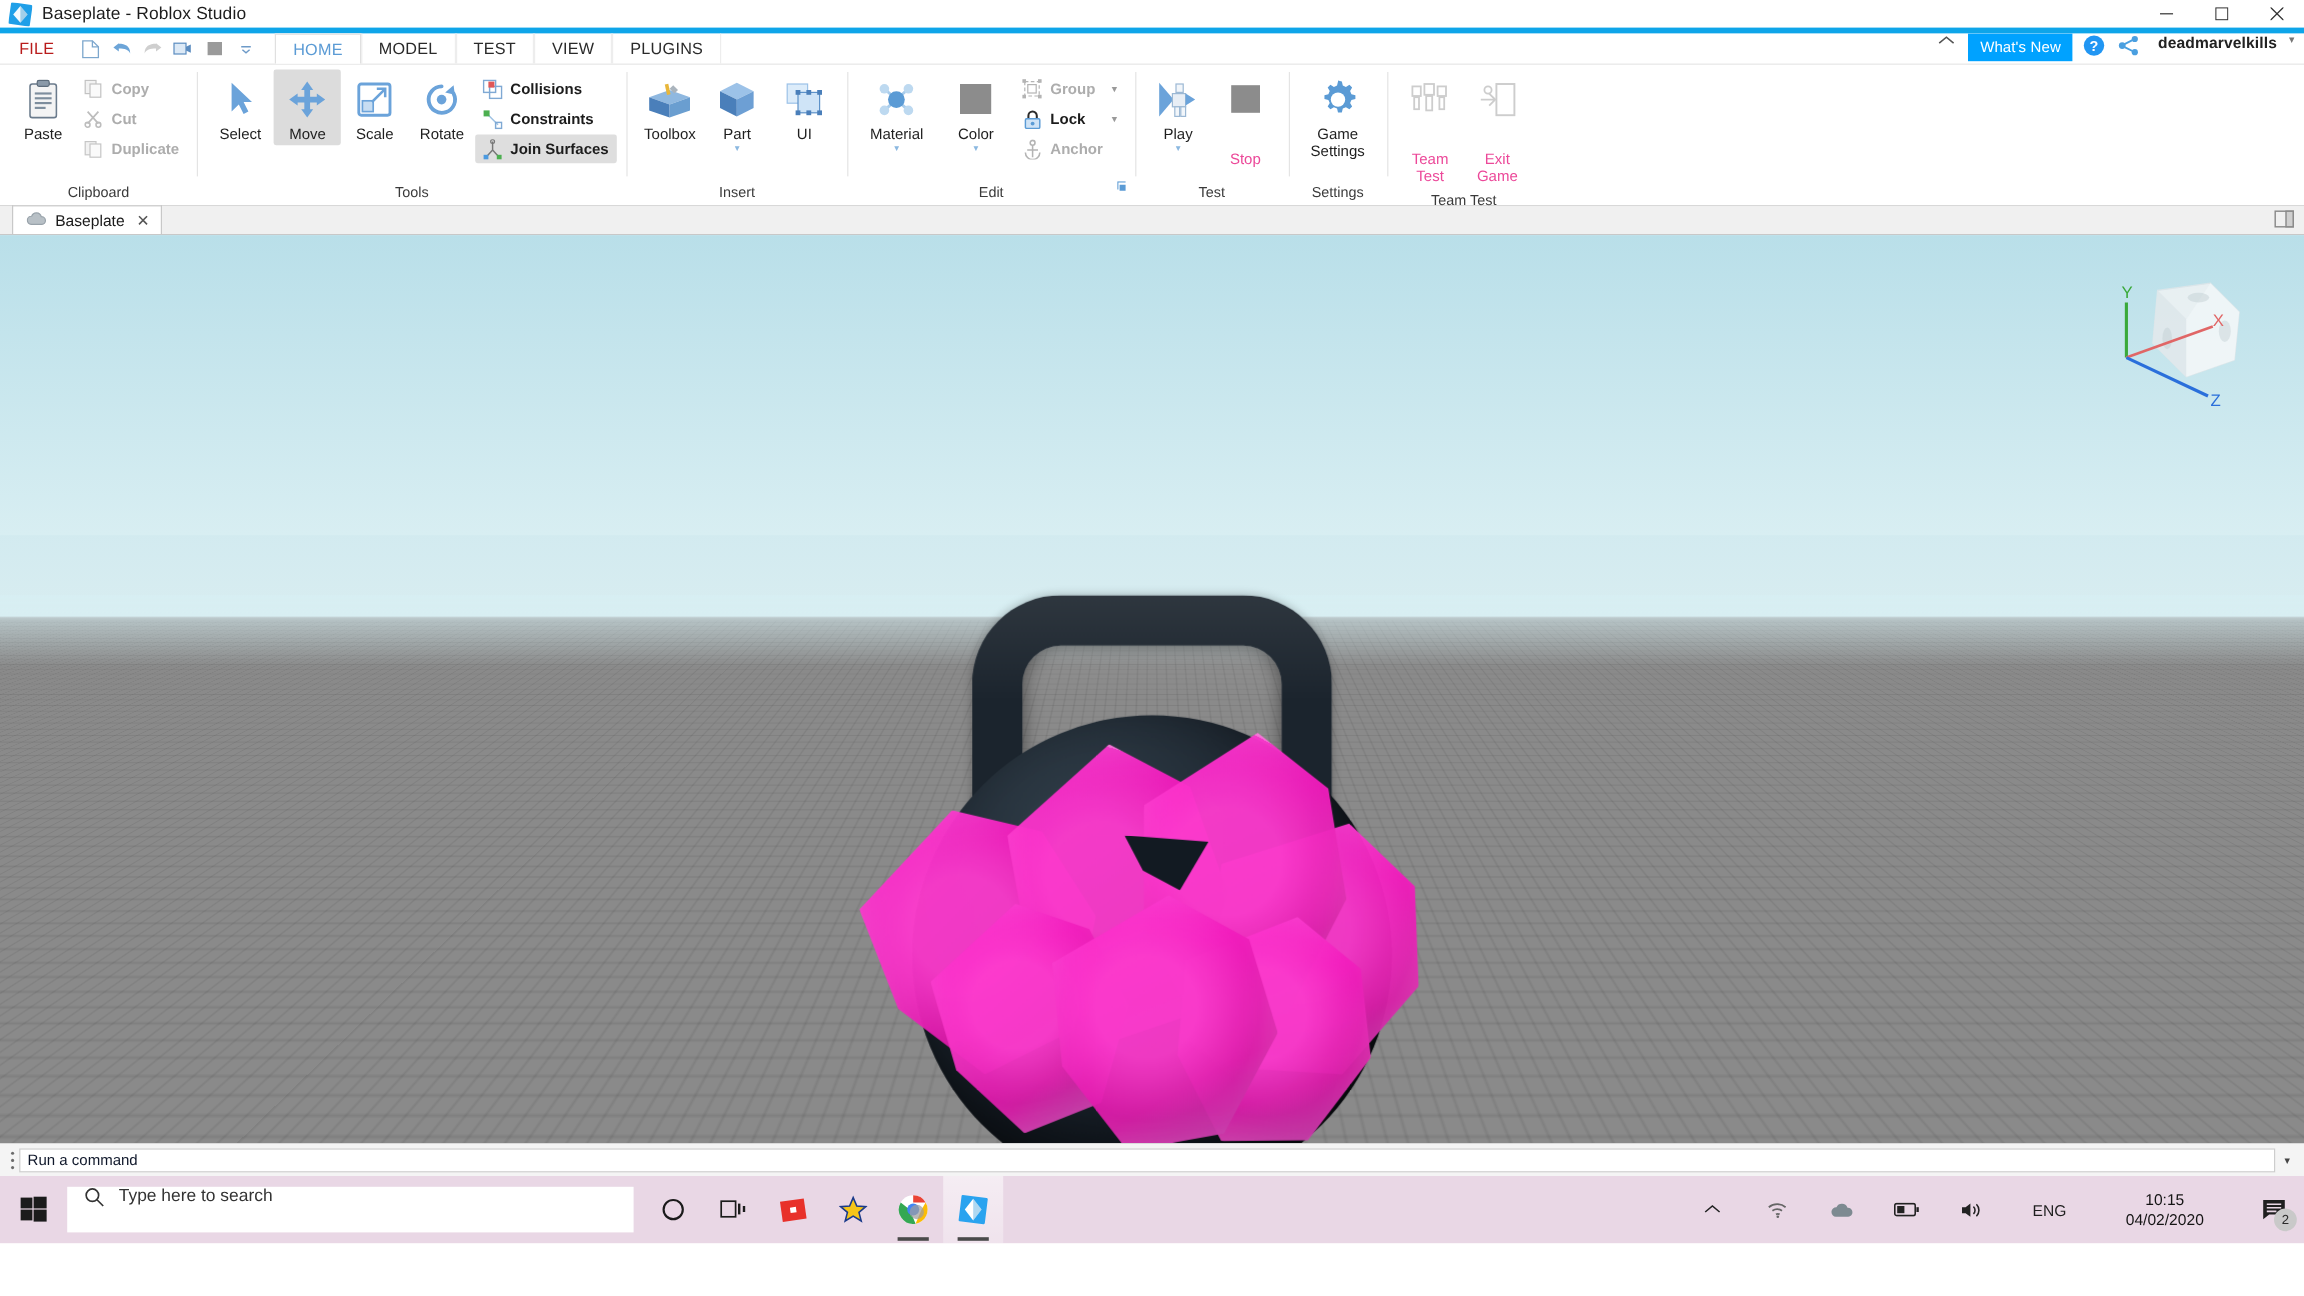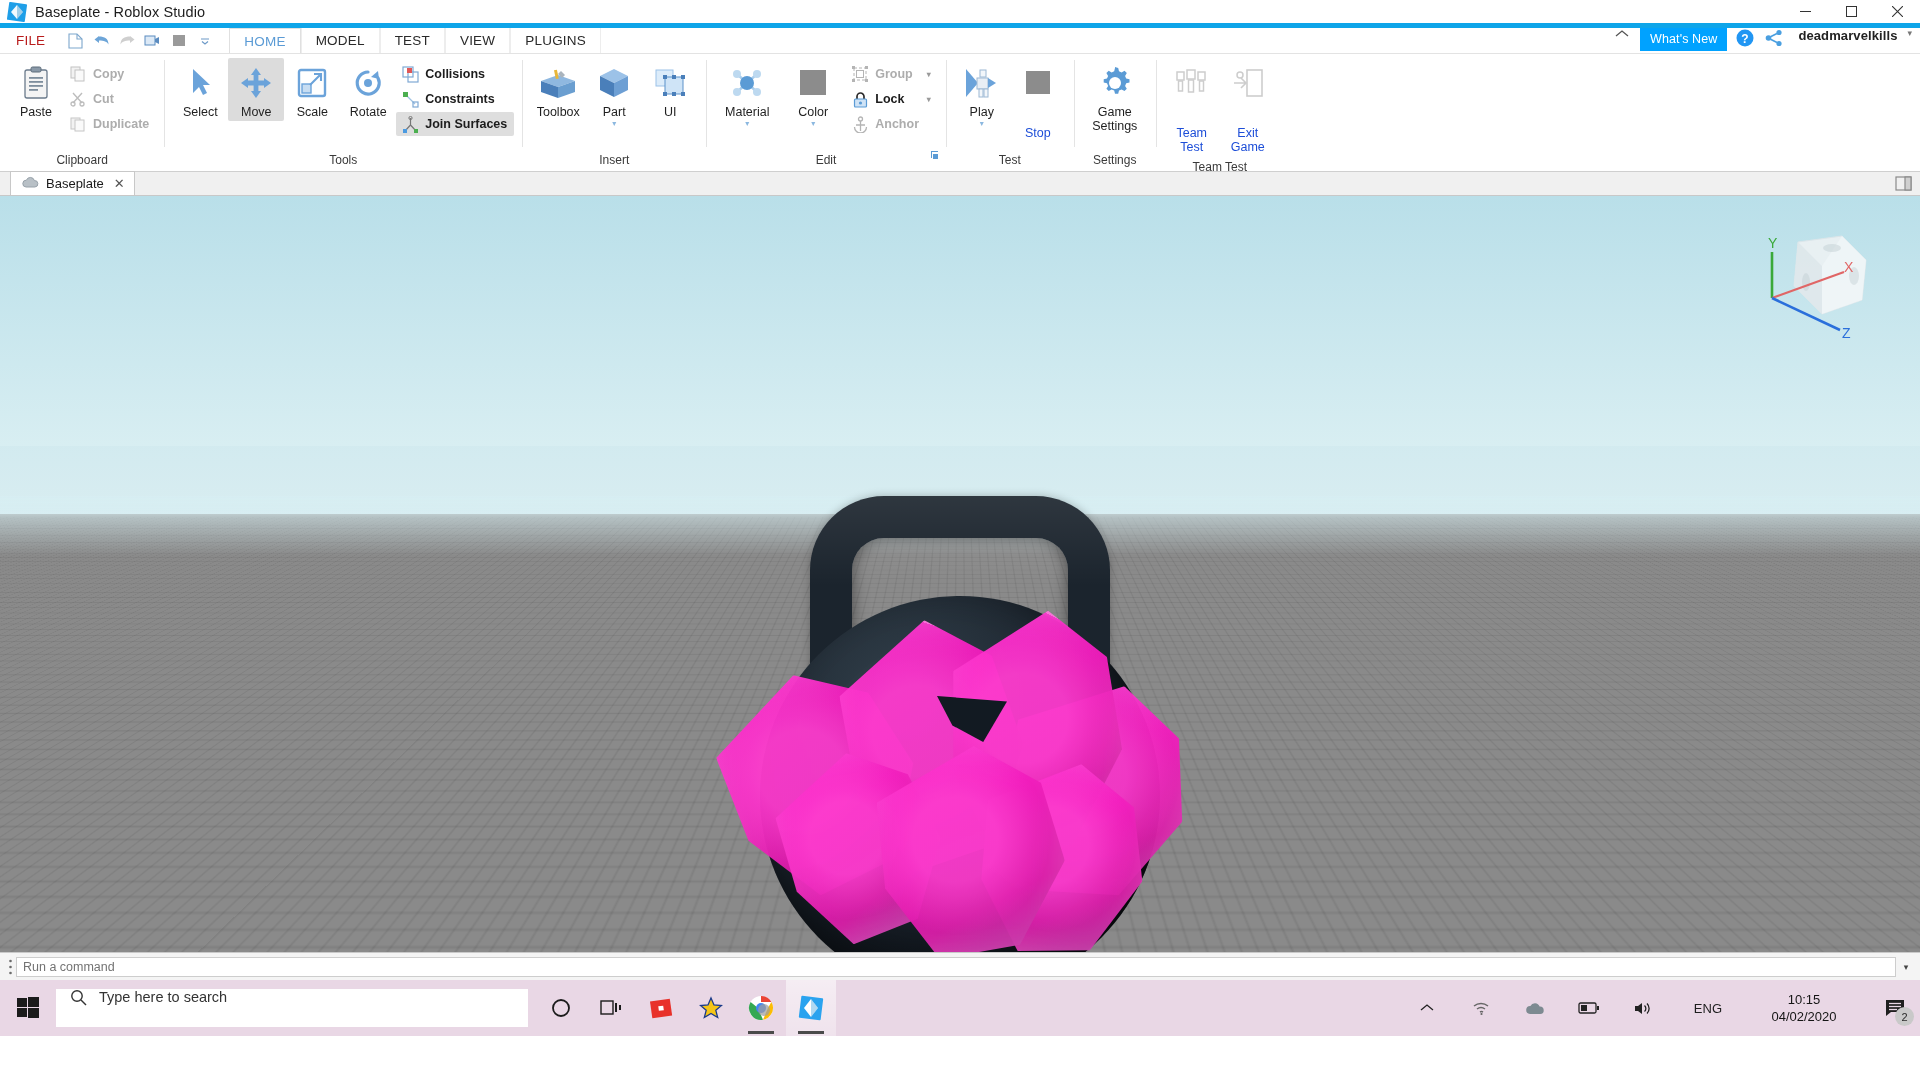--- a/index.html
+++ b/index.html
@@ -93,21 +93,21 @@
     padding: 5px 2px 2px; border-radius: 2px; cursor: default;
   }
   .bigbtn.wide { width: 66px; }
   .bigbtn.sel { background: #dcdcdc; }
   .bigbtn .ic { height: 40px; display: flex; align-items: center; justify-content: center; }
   .bigbtn .lb {
     font-size: 12.5px; color: #1f1f1f; text-align: center; line-height: 14px;
     margin-top: 2px; white-space: nowrap;
   }
   .bigbtn .lb.two { white-space: normal; }
-  .bigbtn.dis .lb { color: #1d4ed8; margin-top: 23px; }
+  .bigbtn.dis .lb { color: #ec4899; margin-top: 23px; }
   .bigbtn .dd { color: #8bb8e0; font-size: 8px; line-height: 8px; margin-top: 1px; }
 
   .smallcol { display: flex; flex-direction: column; gap: 1px; padding-top: 4px; font-weight: bold; }
   .smallbtn {
     display: flex; align-items: center; gap: 6px;
     padding: 3px 7px 3px 5px; border-radius: 2px; min-width: 86px;
   }
   .smallbtn.sel { background: #dedede; }
   .smallbtn .sic { width: 18px; height: 18px; display: flex; align-items: center; justify-content: center; flex: none; }
   .smallbtn .slb { font-size: 12.5px; color: #1c1c1c; white-space: nowrap; }
@@ -211,21 +211,21 @@
   .gizmo { position: absolute; right: 36px; top: 30px; width: 140px; height: 120px; }
 
   
   .cmdbar {
     height: 28px; background: #f4f4f4; display: flex; align-items: center;
     border-top: 1px solid #c9c9c9; padding: 0 4px;
   }
   .grip { width: 12px; display: flex; align-items: center; justify-content: center; color: #666; font-size: 12px; letter-spacing: 0; }
   .cmdinput {
     flex: 1; height: 20px; background: #fff; border: 1px solid #cdcdcd;
-    font-size: 12.5px; color: #737373; padding: 0 6px; display: flex; align-items: center;
+    font-size: 12.5px; color: #0f172a; padding: 0 6px; display: flex; align-items: center;
     font-family: "Liberation Sans", sans-serif;
   }
   .cmdcaret { width: 20px; text-align: center; color: #444; font-size: 9px; }
 
   
   .taskbar {
     height: 56px; background: #e9d7e5;
     display: flex; align-items: center; position: relative;
   }
   .tb-start { width: 56px; height: 56px; display: flex; align-items: center; justify-content: center; }

